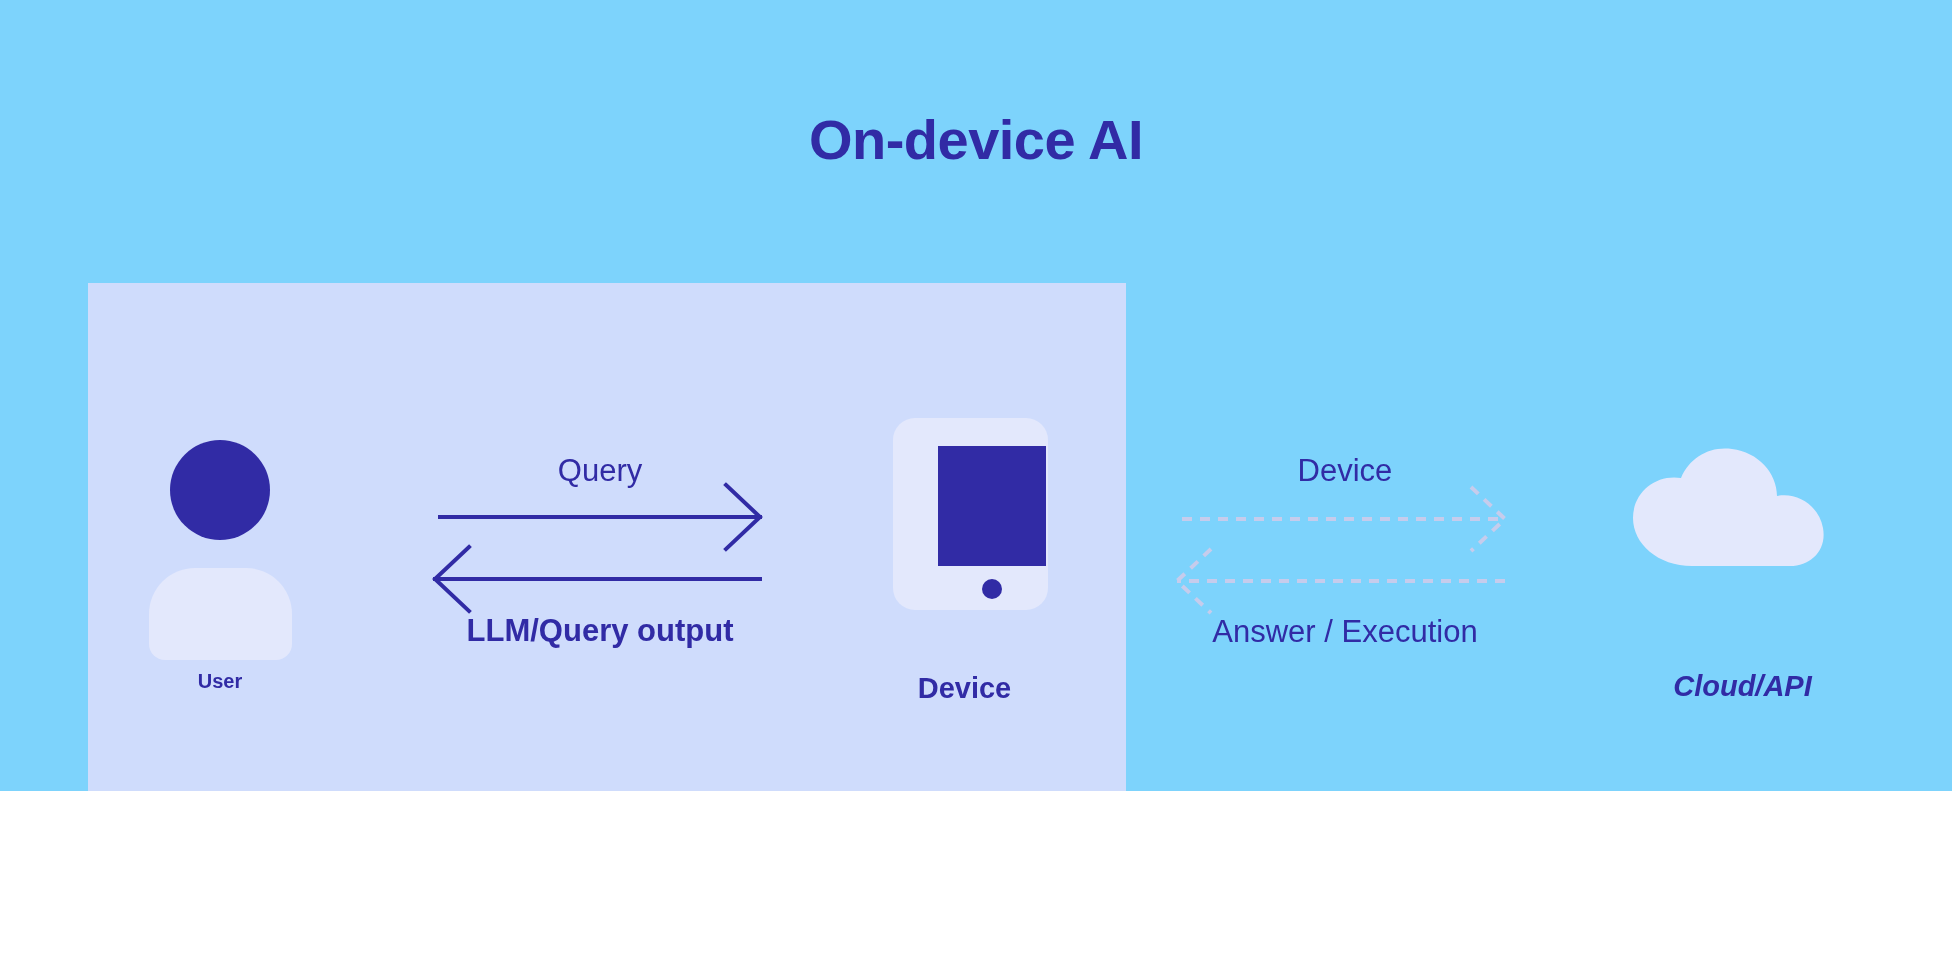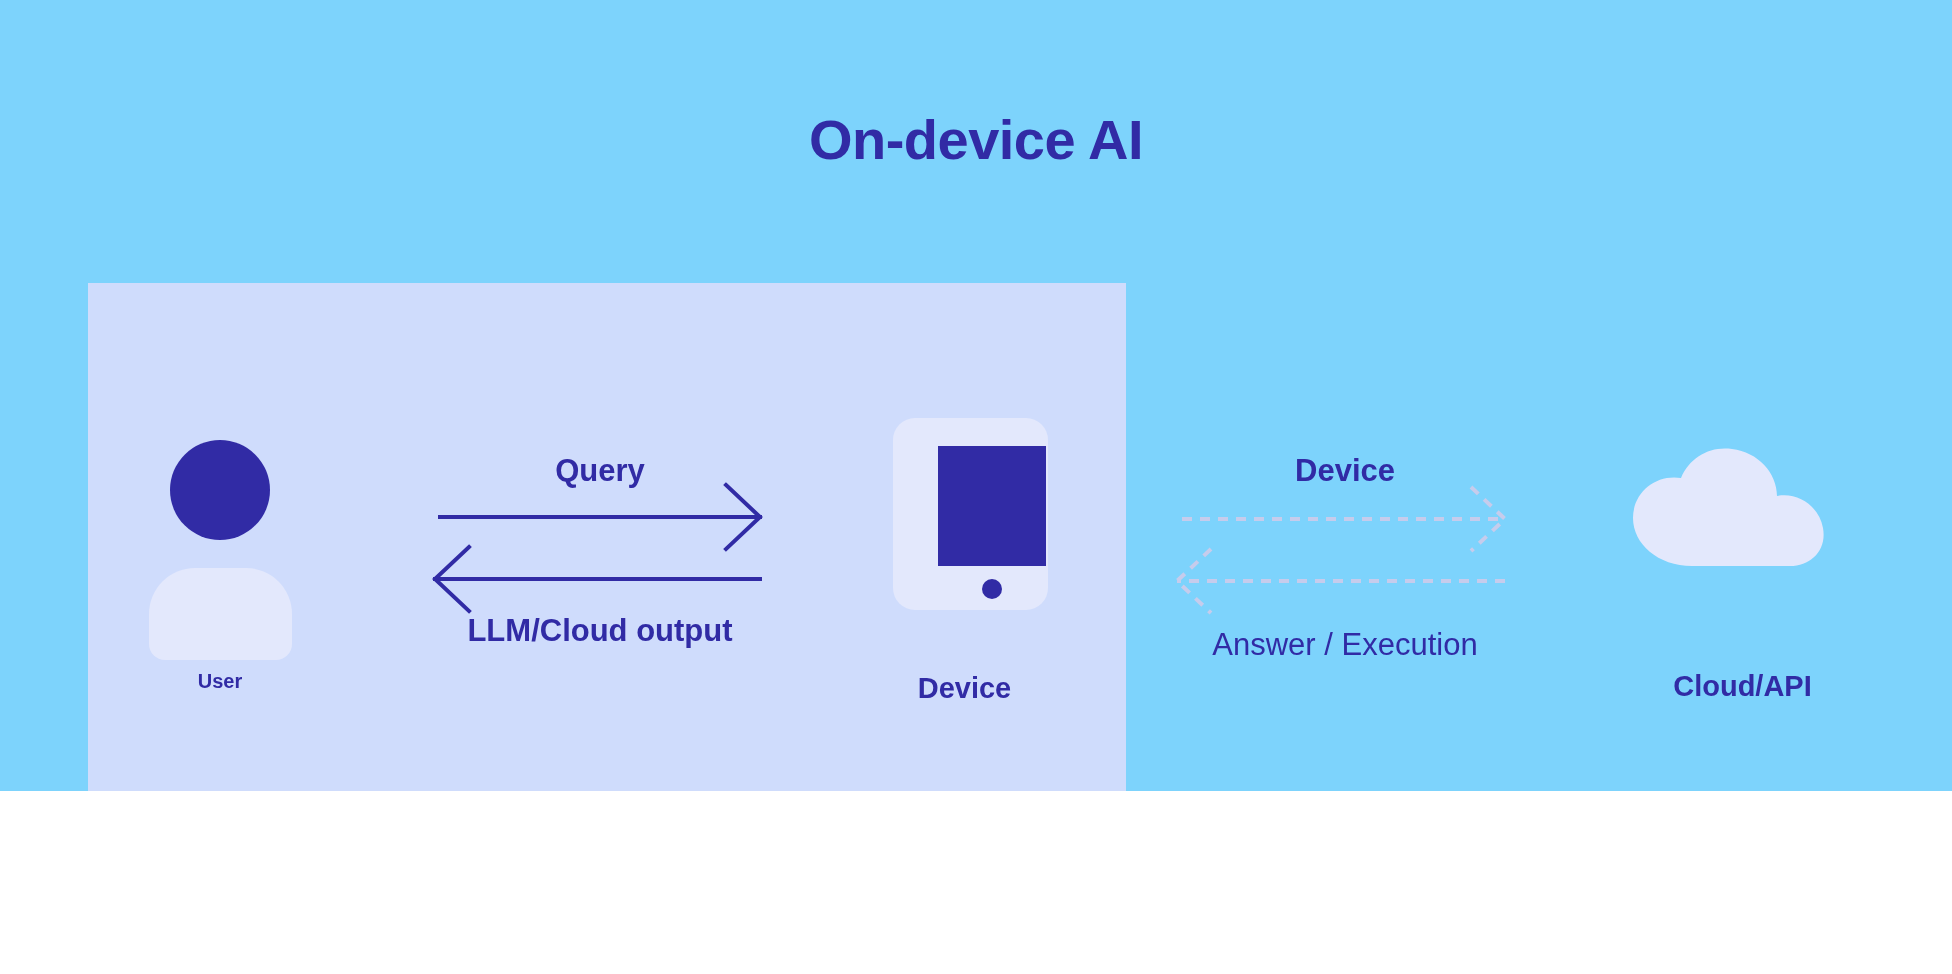--- a/index.html
+++ b/index.html
@@ -125,20 +125,21 @@
     color: #312BA5;
   }
 
   
   #cloud-node {
     position: absolute;
     left: 1630px;
     top: 420px;
     width: 235px;
     height: 290px;
+    font-style: italic;
   }
   #cloud-shape {
     position: absolute;
     left: 0;
     top: 28px;
     width: 212px;
     height: 120px;
   }
   #cloud-label {
     position: absolute;
@@ -170,24 +171,24 @@
   .edge-label {
     position: absolute;
     width: 100%;
     text-align: center;
     color: #312BA5;
     line-height: 1;
   }
   .edge-label-top {
     top: 0;
     font-size: 31px;
-    font-weight: 700;
+    font-weight: 400;
   }
   .edge-label-bottom-plain {
-    top: 174px;
+    top: 161px;
     font-size: 31px;
     font-weight: 400;
   }
   .edge-label-bottom-bold {
     top: 160px;
     font-size: 31px;
     font-weight: 700;
   }
 </style>
 </head>
@@ -210,21 +211,21 @@
     <svg width="380" height="210" viewBox="0 0 380 210" style="position:absolute;left:0;top:0;">
       <g stroke="#312BA5" stroke-width="4" fill="none" stroke-linecap="square">
 
         <line x1="30" y1="62" x2="350" y2="62"></line>
         <polyline points="316,30 350,62 316,94"></polyline>
 
         <line x1="350" y1="124" x2="25" y2="124"></line>
         <polyline points="59,92 25,124 59,156"></polyline>
       </g>
     </svg>
-    <div class="edge-label edge-label-bottom-bold">LLM/Cloud output</div>
+    <div class="edge-label edge-label-bottom-bold">LLM/Query output</div>
   </div>
 
   <div id="device-node">
     <div id="device-frame">
       <div id="device-screen"></div>
       <div id="device-home-button"></div>
     </div>
     <div id="device-label">Device</div>
   </div>
 

